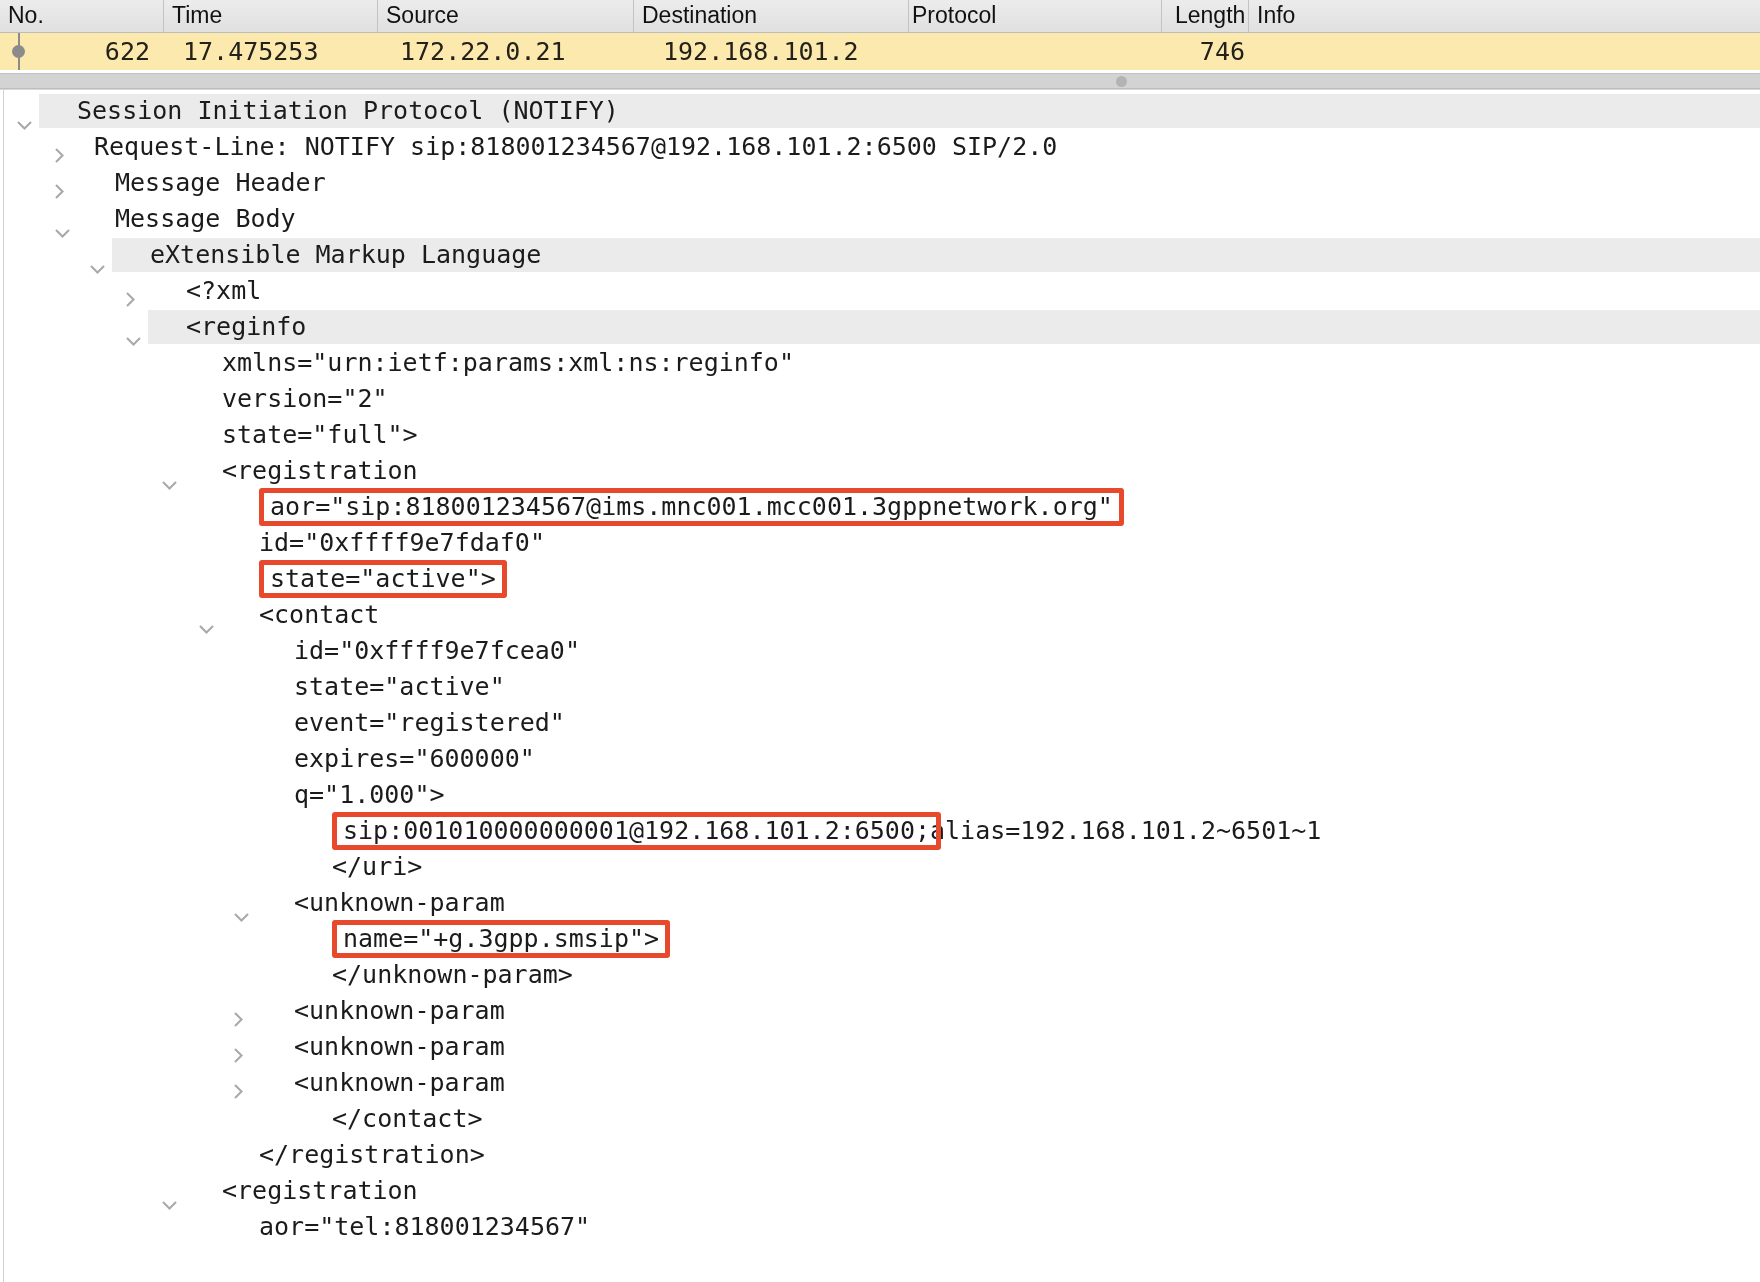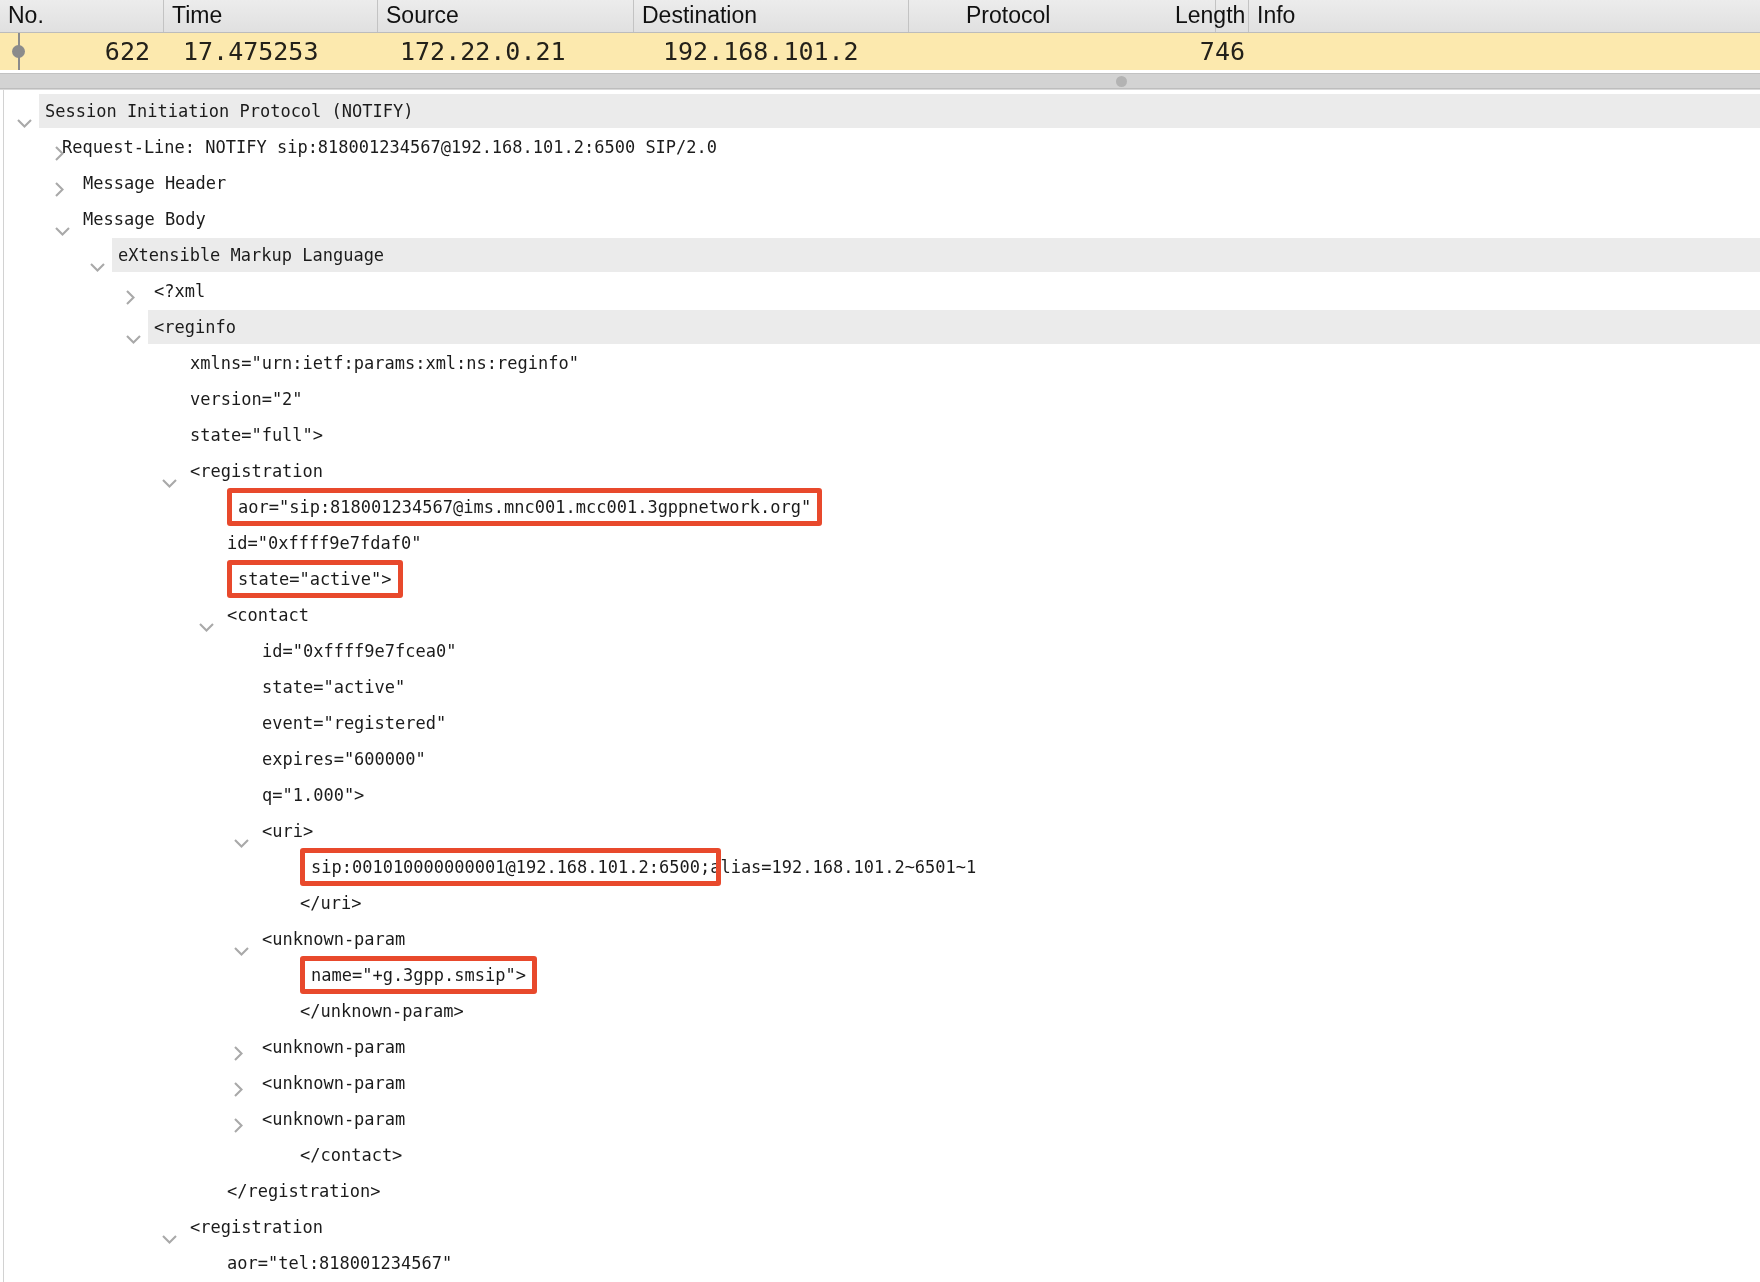--- a/index.html
+++ b/index.html
@@ -24,39 +24,39 @@
   .mark-line{position:absolute;left:18px;top:0;bottom:0;width:2px;background:#8b8b8b;}
   .mark-dot{position:absolute;left:12px;top:12px;width:13px;height:13px;border-radius:50%;background:#8b8b8b;}
   
   .splitter{position:absolute;left:0;top:73px;width:1760px;height:16px;background:#d3d3d3;
             border-top:1px solid #c2c2c2;border-bottom:1px solid #bdbdbd;box-sizing:border-box;}
   .knob{position:absolute;left:1116px;top:2px;width:11px;height:11px;border-radius:50%;background:#b3b3b3;}
   
   .detail{position:absolute;left:0;top:89px;width:1760px;height:1193px;background:#fff;
           border-top:1px solid #d8d8d8;box-sizing:border-box;padding-top:3px;}
   .vline{position:absolute;left:3px;top:0;bottom:0;width:1px;background:#d2d2d2;}
-  .trow{position:relative;height:36px;line-height:36px;font-size:17px;white-space:nowrap;}
+  .trow{position:relative;height:36px;line-height:36px;font-size:25px;white-space:nowrap;padding-left:32px;}
   .band{position:absolute;right:0;top:1px;bottom:1px;background:var(--band);}
   .chev{position:absolute;top:12px;}
   .label{position:relative;z-index:1;}
   .redbox{display:inline-block;position:relative;z-index:2;line-height:28px;
           border:5px solid var(--red);border-radius:3px;padding:0 6px;margin:-6px -11px;
           background:transparent;}
   .tail{position:relative;z-index:1;}
 </style>
 </head>
 <body>
 
 <div class="screen">
   <div class="phead" id="phead">
       <div class="hcell" style="left: 0px; width: 164px;">No.</div>
       <div class="hcell" style="left: 164px; width: 214px;">Time</div>
       <div class="hcell" style="left: 378px; width: 256px;">Source</div>
       <div class="hcell" style="left: 634px; width: 275px;">Destination</div>
-      <div class="hcell" style="left: 958px; width: 258px;">Protocol</div>
+      <div class="hcell" style="left: 904px; width: 258px;">Protocol</div>
       <div class="hcell" style="left: 1167px; width: 82px;">Length</div>
       <div class="hcell last" style="left: 1249px; width: 511px;">Info</div>
     </div>
   <div class="prow" id="prow">
     <span class="mark-line"></span>
     <span class="mark-dot"></span>
   <div class="pcell" style="left: 0px; width: 164px; text-align: right; padding-right: 14px;">622</div>
       <div class="pcell" style="left: 164px; width: 214px; padding-left: 19px;">17.475253</div>
       <div class="pcell" style="left: 378px; width: 256px; padding-left: 22px;">172.22.0.21</div>
       <div class="pcell" style="left: 634px; width: 275px; padding-left: 29px;">192.168.101.2</div>
@@ -99,23 +99,20 @@
       <div class="trow"><span class="label" style="margin-left: 227px;">id="0xffff9e7fdaf0"</span></div>
       <div class="trow"><span class="label redbox" style="margin-left: 227px;">state="active"&gt;</span></div>
       <div class="trow"><span class="chev" style="left: 198px;"><svg width="17" height="11" viewBox="0 0 17 11">
             <path d="M2 2 L8.5 8.5 L15 2" stroke="#a9a9a9" stroke-width="2.1" fill="none"></path>
           </svg></span><span class="label" style="margin-left: 227px;">&lt;contact</span></div>
       <div class="trow"><span class="label" style="margin-left: 262px;">id="0xffff9e7fcea0"</span></div>
       <div class="trow"><span class="label" style="margin-left: 262px;">state="active"</span></div>
       <div class="trow"><span class="label" style="margin-left: 262px;">event="registered"</span></div>
       <div class="trow"><span class="label" style="margin-left: 262px;">expires="600000"</span></div>
       <div class="trow"><span class="label" style="margin-left: 262px;">q="1.000"&gt;</span></div>
-      <div class="trow"><span class="chev" style="left: 233px;"><svg width="17" height="11" viewBox="0 0 17 11">
-            <path d="M2 2 L8.5 8.5 L15 2" stroke="#a9a9a9" stroke-width="2.1" fill="none"></path>
-          </svg></span><span class="label" style="margin-left: 262px;">&lt;uri&gt;</span></div>
       <div class="trow"><span class="label redbox" style="margin-left: 300px;">sip:001010000000001@192.168.101.2:6500;</span><span class="tail">alias=192.168.101.2~6501~1</span></div>
       <div class="trow"><span class="label" style="margin-left: 300px;">&lt;/uri&gt;</span></div>
       <div class="trow"><span class="chev" style="left: 233px;"><svg width="17" height="11" viewBox="0 0 17 11">
             <path d="M2 2 L8.5 8.5 L15 2" stroke="#a9a9a9" stroke-width="2.1" fill="none"></path>
           </svg></span><span class="label" style="margin-left: 262px;">&lt;unknown-param</span></div>
       <div class="trow"><span class="label redbox" style="margin-left: 300px;">name="+g.3gpp.smsip"&gt;</span></div>
       <div class="trow"><span class="label" style="margin-left: 300px;">&lt;/unknown-param&gt;</span></div>
       <div class="trow"><span class="chev" style="left: 233px; top: 9px;"><svg width="11" height="17" viewBox="0 0 11 17">
             <path d="M2 2 L8.5 8.5 L2 15" stroke="#a9a9a9" stroke-width="2.1" fill="none"></path>
           </svg></span><span class="label" style="margin-left: 262px;">&lt;unknown-param</span></div>

